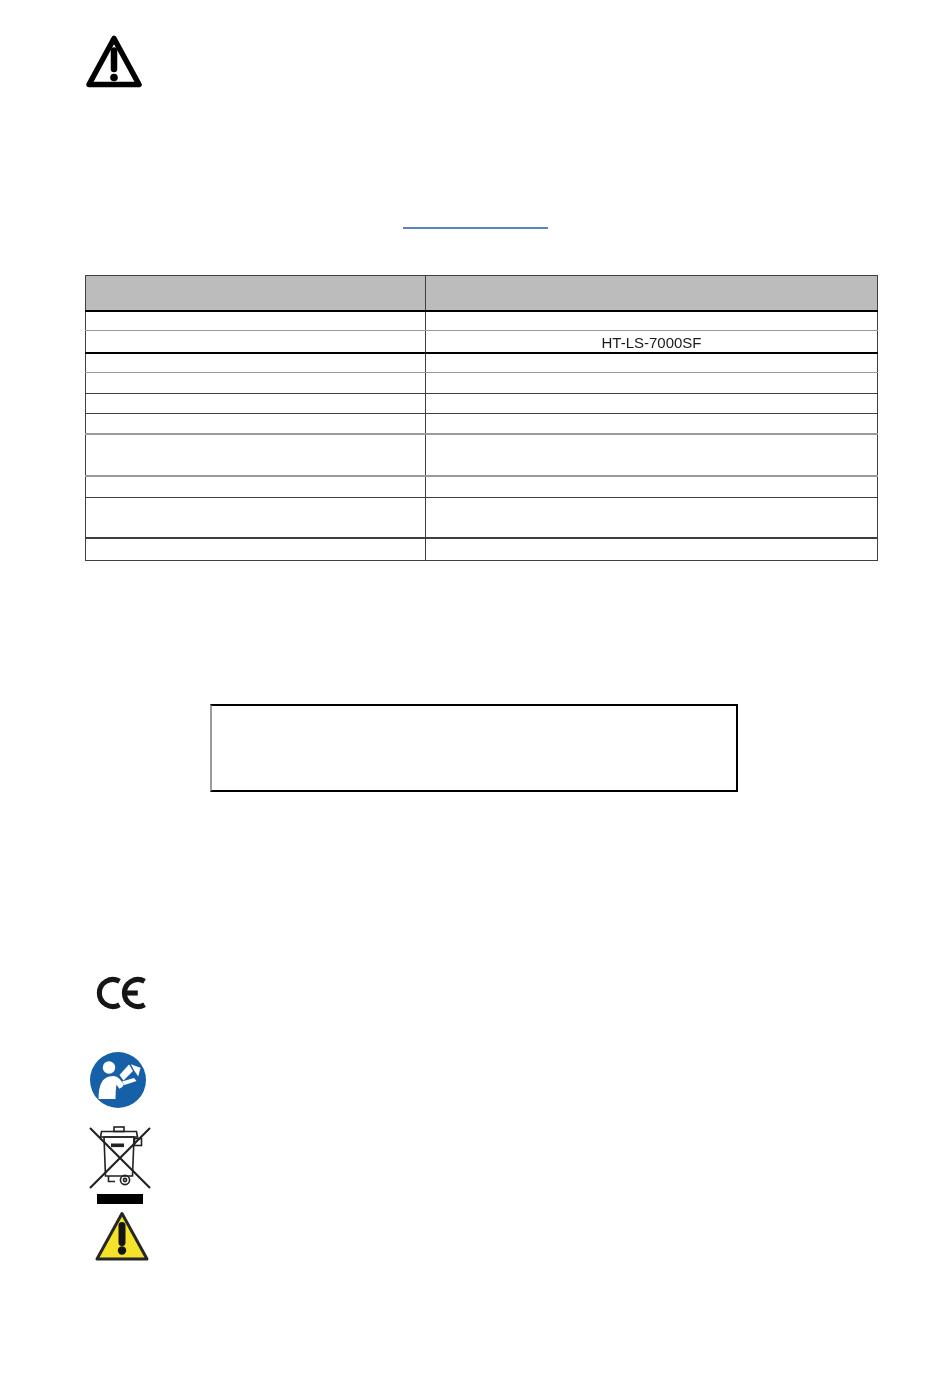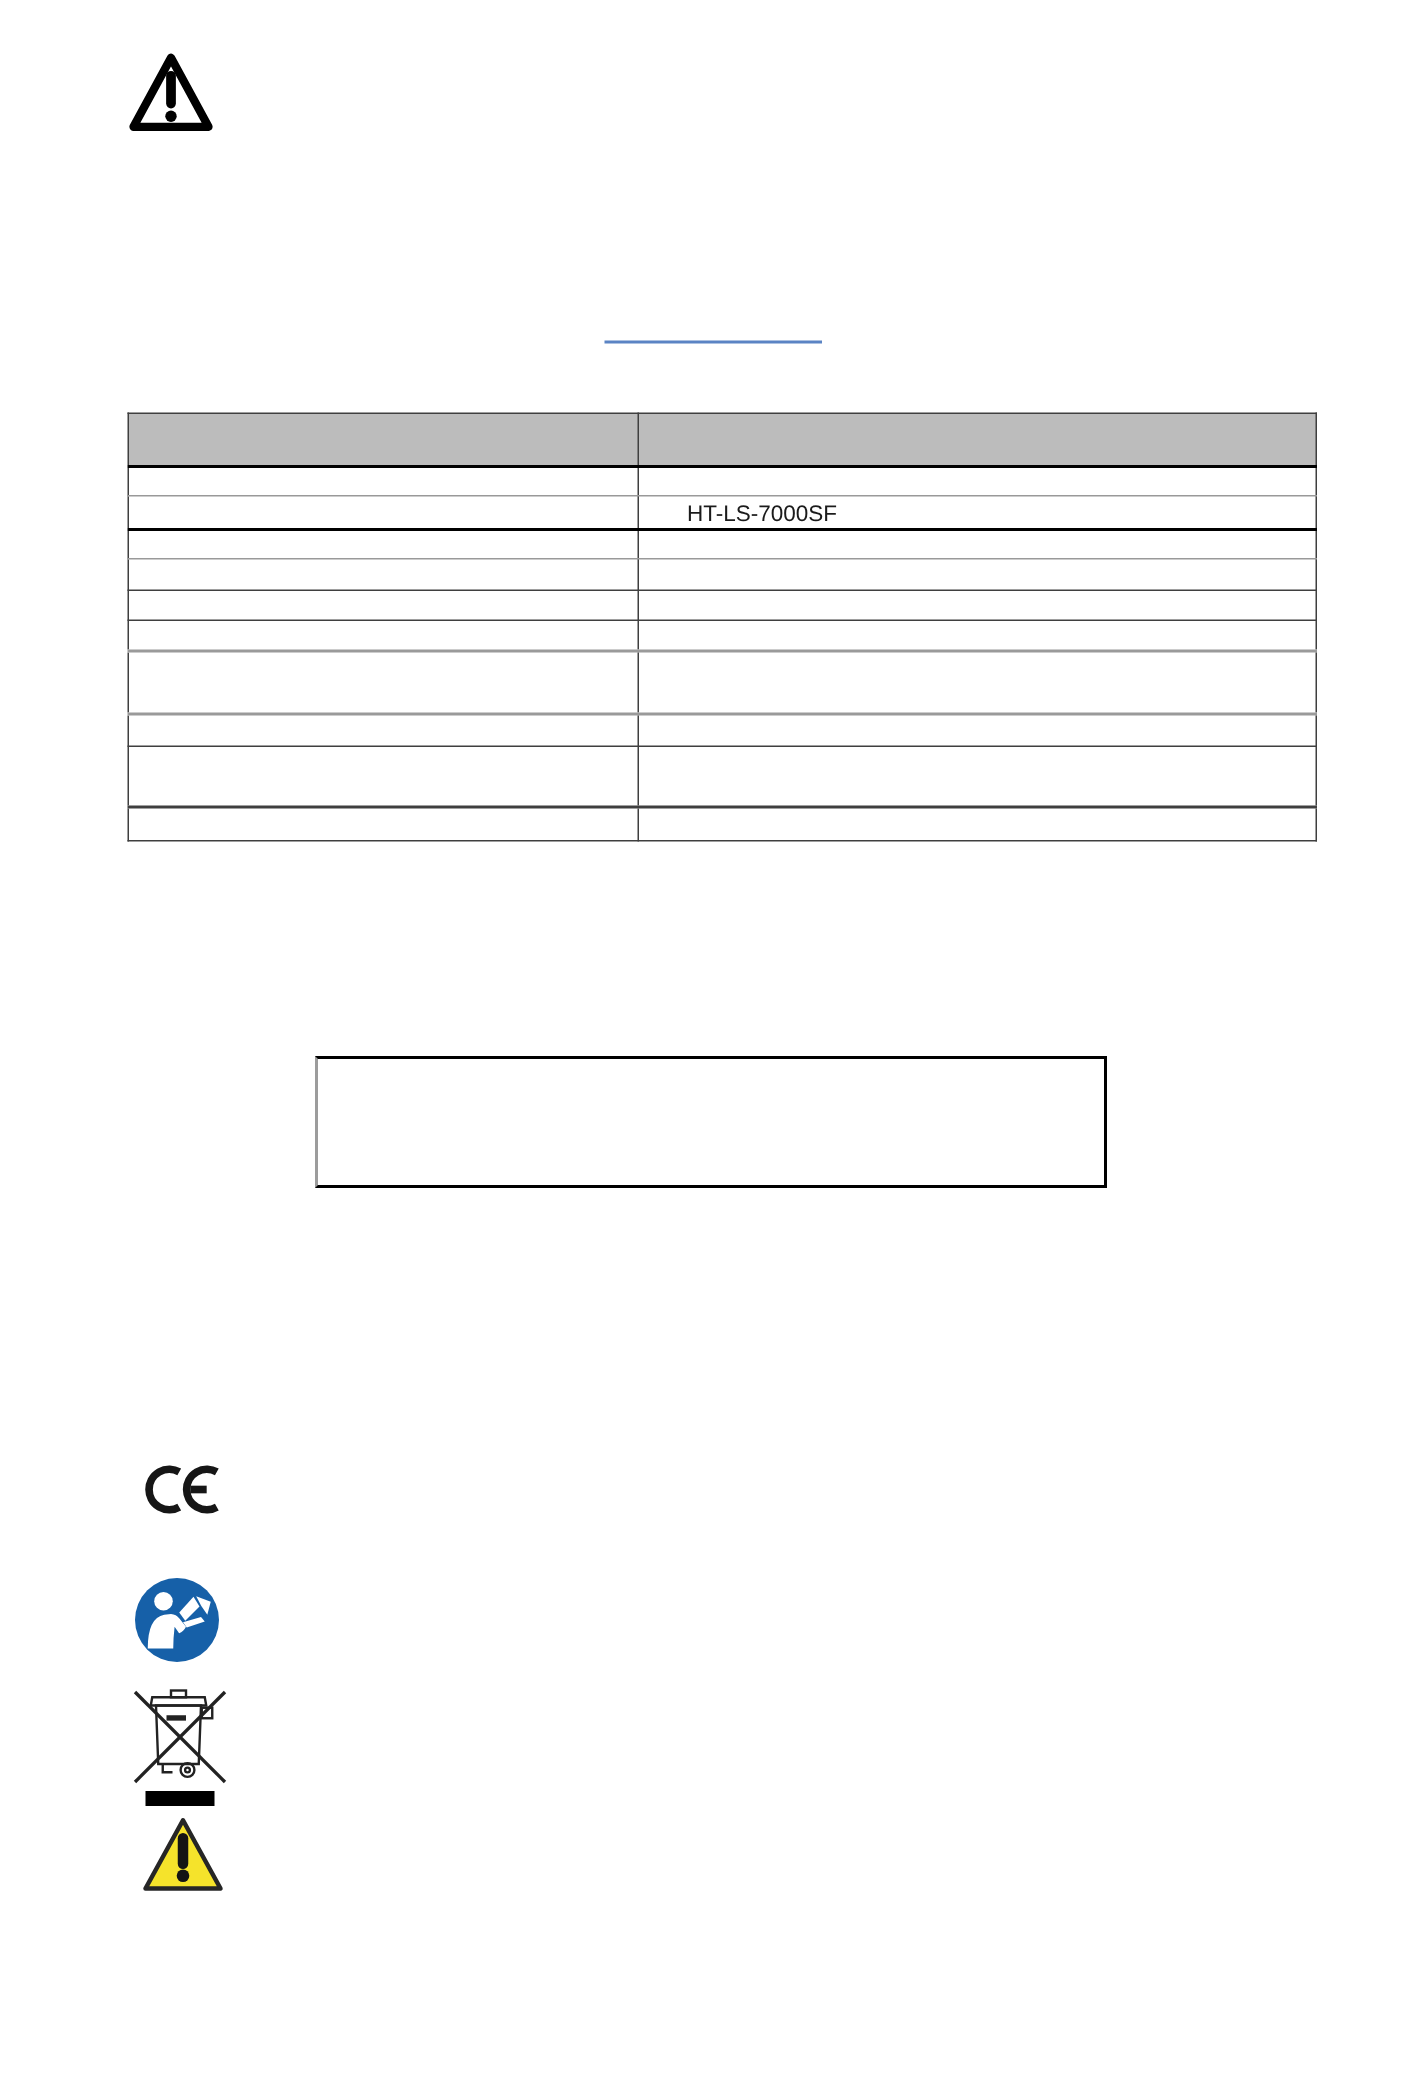--- a/index.html
+++ b/index.html
@@ -31,21 +31,21 @@
   .spec-table tr:nth-child(2) td{height:18px;border-bottom-color:#999;}
   .spec-table tr:nth-child(3) td{height:21px;border-bottom-width:2px;border-bottom-color:#000;}
   .spec-table tr:nth-child(4) td{height:18px;border-bottom-color:#999;}
   .spec-table tr:nth-child(5) td{height:20px;}
   .spec-table tr:nth-child(6) td{height:19px;}
   .spec-table tr:nth-child(7) td{height:19px;border-bottom-width:2px;border-bottom-color:#9a9a9a;}
   .spec-table tr:nth-child(8) td{height:40px;border-bottom-width:2px;border-bottom-color:#9a9a9a;}
   .spec-table tr:nth-child(9) td{height:20px;}
   .spec-table tr:nth-child(10) td{height:39px;border-bottom-width:2px;}
   .spec-table tr:nth-child(11) td{height:21px;}
-  .model-cell{vertical-align:top;}
+  .model-cell{text-align:center;vertical-align:top;}
   .model-box{
     display:inline-block;background:#fff;border-top:1px solid #9a9a9a;
     margin-top:-2px;padding:2px 26px 0;line-height:19px;
   }
   
   .note-box{
     position:absolute;left:210px;top:704px;width:524px;height:84px;
     border:2px solid #000;border-left-color:#9c9c9c;background:#fff;
   }
   .note-box span{color:#ffffff;font-size:12px;}

